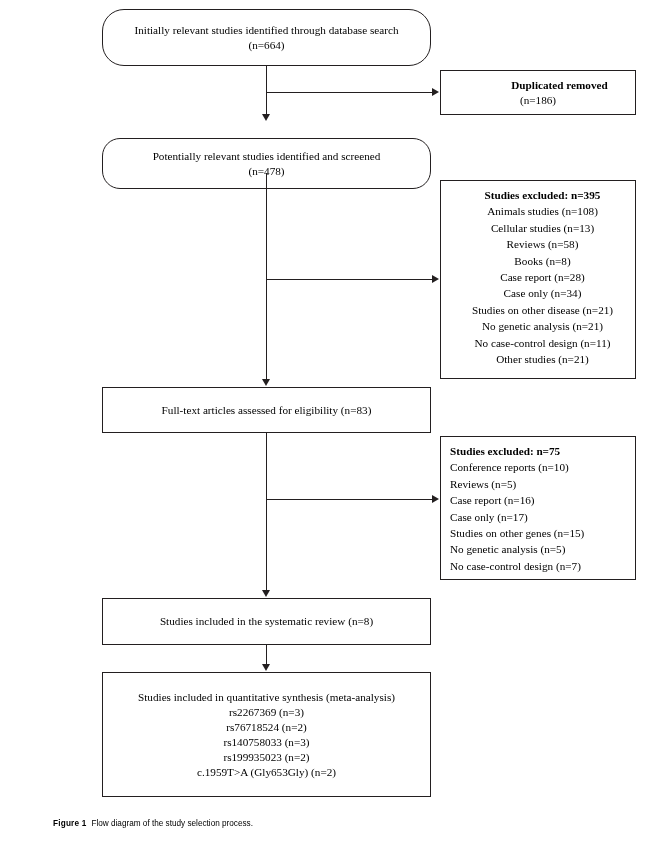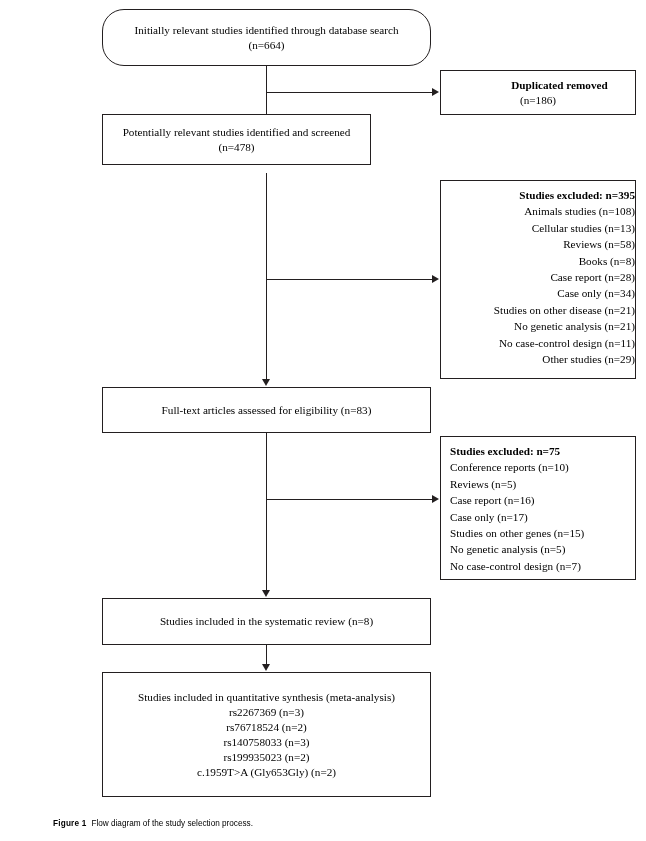--- a/index.html
+++ b/index.html
@@ -37,29 +37,29 @@
     color: #000000;
   }
 
   .node .line {
     display: block;
     white-space: nowrap;
   }
 
   
   #box-identified { left: 102px;  top: 9px;   width: 329px; height: 57px; border-radius: 22px; }
-  #box-screened   { left: 102px;  top: 114px; width: 269px; height: 51px; }
+  #box-screened   { left: 102px;  top: 138px; width: 329px; height: 51px; border-radius: 18px; }
   #box-fulltext   { left: 102px;  top: 387px; width: 329px; height: 46px; }
   #box-included   { left: 102px;  top: 598px; width: 329px; height: 47px; }
   #box-meta       { left: 102px;  top: 672px; width: 329px; height: 125px; }
 
   
   #box-duplicates { left: 440px; top: 70px;  width: 196px; height: 45px; }
   #box-excluded1  { left: 440px; top: 180px; width: 196px; height: 199px;
-                    justify-content: flex-start; align-items: flex-end;
+                    justify-content: flex-start; align-items: center;
                     padding: 6px 0 12px 9px; }
   #box-excluded2  { left: 440px; top: 436px; width: 196px; height: 144px;
                     justify-content: flex-start; align-items: flex-start;
                     padding: 6px 8px 0 9px; }
 
   .excl-head {
     font-weight: bold;
     font-size: 11.2px;
     line-height: 16.4px;
     white-space: nowrap;
@@ -173,21 +173,21 @@
     <span class="excl-head">Studies excluded: n=395</span>
     <span class="excl-item">Animals studies (n=108)</span>
     <span class="excl-item">Cellular studies (n=13)</span>
     <span class="excl-item">Reviews (n=58)</span>
     <span class="excl-item">Books (n=8)</span>
     <span class="excl-item">Case report (n=28)</span>
     <span class="excl-item">Case only (n=34)</span>
     <span class="excl-item">Studies on other disease (n=21)</span>
     <span class="excl-item">No genetic analysis (n=21)</span>
     <span class="excl-item">No case-control design (n=11)</span>
-    <span class="excl-item">Other studies (n=29)</span>
+    <span class="excl-item">Other studies (n=21)</span>
   </div>
 
   <div class="node" id="box-fulltext">
     <span class="line">Full-text articles assessed for eligibility (n=83)</span>
   </div>
 
   <div class="vline" id="v3"></div>
   <div class="arrow-down" id="v3arrow"></div>
   <div class="hline" id="h3"></div>
   <div class="arrow-right" id="h3arrow"></div>

